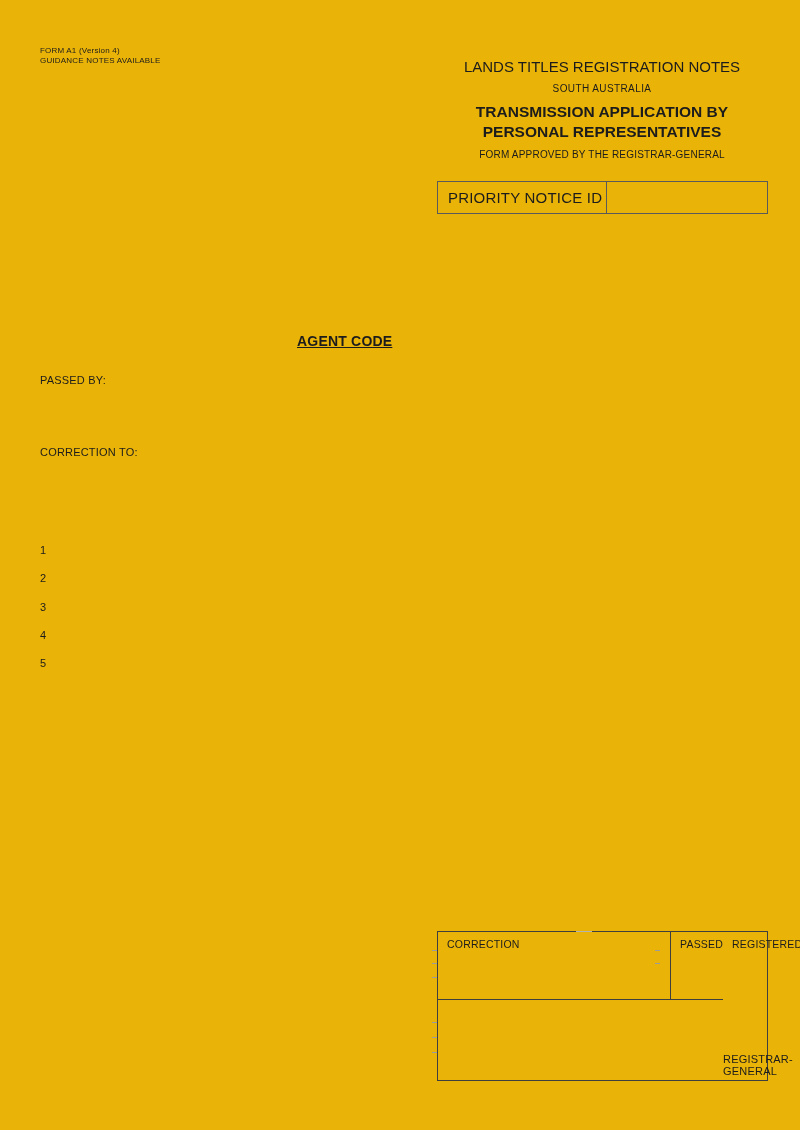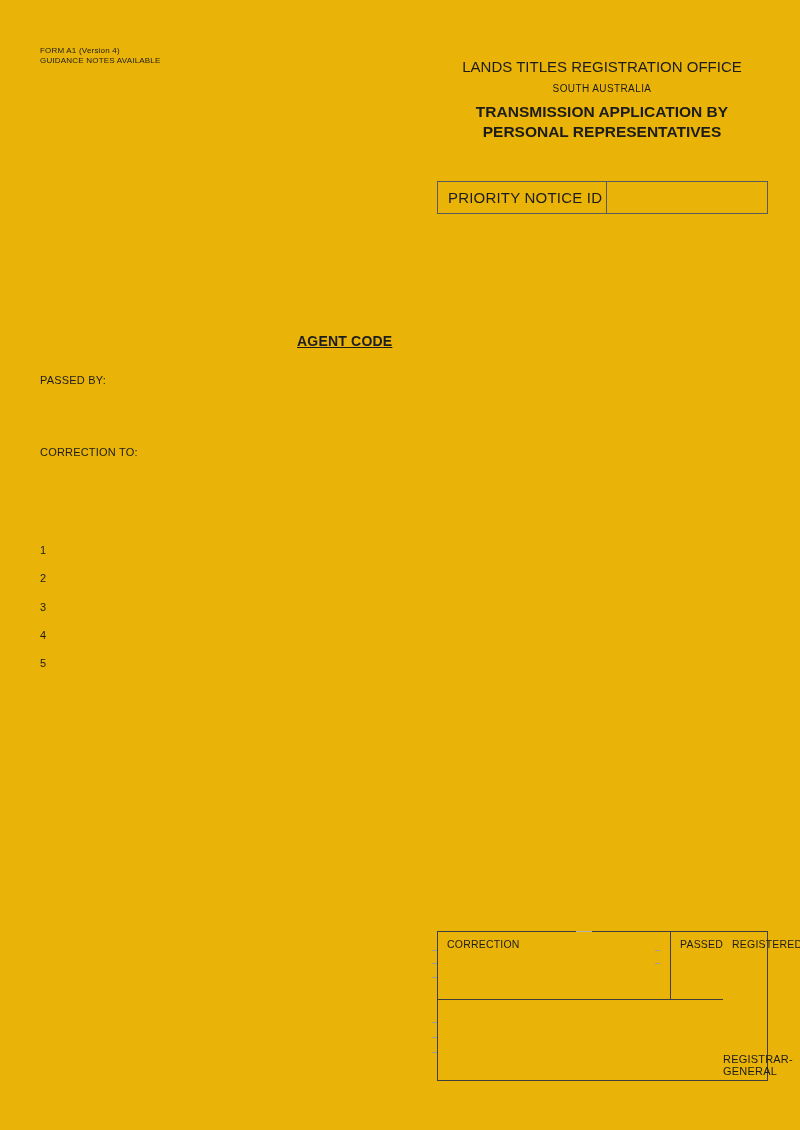--- a/index.html
+++ b/index.html
@@ -61,23 +61,24 @@
 </head>
 <body>
 
 <div class="page">
 
   <div class="abs form-id">
     <div>FORM A1 (Version 4)</div>
     <div>GUIDANCE NOTES AVAILABLE</div>
   </div>
 
-  <div class="abs hdr hdr-office">LANDS TITLES REGISTRATION OFFICE</div>
+  <div class="abs hdr hdr-office">LANDS TITLES REGISTRATION NOTES</div>
   <div class="abs hdr hdr-title">TRANSMISSION APPLICATION BY PERSONAL REPRESENTATIVES</div>
   <div class="abs hdr hdr-state">SOUTH AUSTRALIA</div>
+  <div class="abs hdr hdr-approval">FORM APPROVED BY THE REGISTRAR-GENERAL</div>
 
   <div class="abs pn-box">
     <div class="pn-label-cell">PRIORITY NOTICE ID</div>
     <div class="pn-value-cell"></div>
   </div>
 
 
   <div class="abs agent-code">AGENT CODE</div>
 
   <div class="abs lbl lodged-by">PASSED BY:</div>

